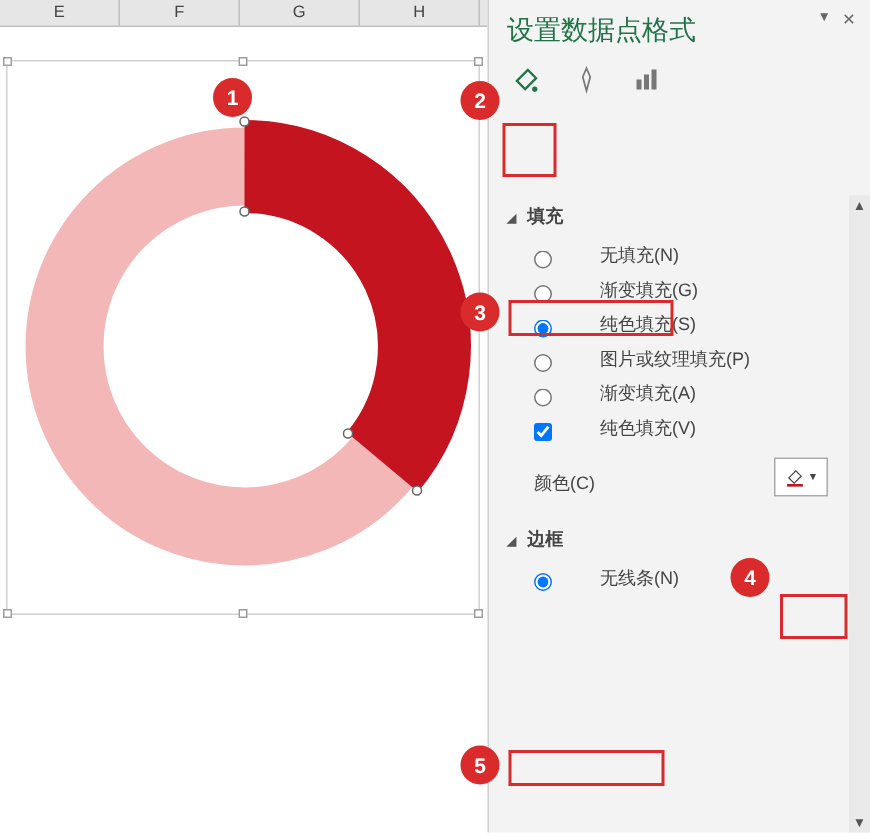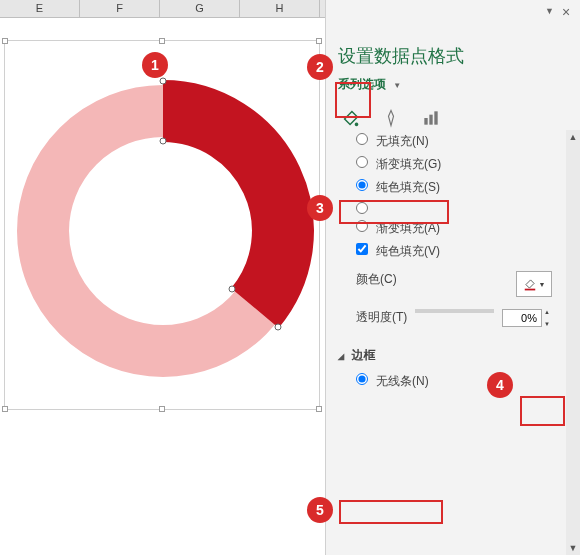--- a/index.html
+++ b/index.html
@@ -50,21 +50,20 @@
     position: absolute;
     left: 325px; top: 0;
     width: 255px; height: 555px;
     background: #f3f3f3;
     border-left: 1px solid #d0d0d0;
   }
   .pane-title {
     font-size: 18px;
     color: #217346;
     padding: 8px 12px 4px 12px;
-    margin-top: 36px;
   }
   .close-x {
     position: absolute;
     right: 6px; top: 4px;
     width: 16px; height: 16px;
     font-size: 14px;
     color: #666;
     text-align: center;
     cursor: pointer;
   }
@@ -113,32 +112,33 @@
   }
   .section-head {
     font-weight: bold;
     color: #444;
     padding: 6px 0 6px 0;
     font-size: 12px;
   }
   .section-caret { font-size: 8px; margin-right: 4px; color: #555;}
   .opt {
     display: flex;
-    align-items: flex-start;
+    align-items: flex-end;
     padding: 3px 0 3px 18px;
     color: #444;
     position: relative;
+    gap: 24px;
   }
   .opt input[type=radio], .opt input[type=checkbox] {
     margin: 0 8px 0 0;
     width: 12px; height: 12px;
   }
   .color-row, .trans-row {
     display: flex;
-    align-items: flex-start;
+    align-items: flex-end;
     padding: 8px 0 4px 18px;
     color: #444;
   }
   .color-btn {
     width: 36px; height: 26px;
     background: #fff;
     border: 1px solid #aaa;
     margin-left: auto;
     margin-right: 6px;
     display: flex;
@@ -225,24 +225,20 @@
       </g>
     </svg>
   </div>
 </div>
 
 <div class="right-pane">
   <div class="close-x">×</div>
   <div class="dd-x">▼</div>
   <div class="pane-title">设置数据点格式</div>
 
-  <div class="series-row">
-    <span>系列选项</span>
-    <span class="series-caret">▼</span>
-  </div>
 
   <div class="icon-row">
     <div class="tab-icon" style="color:#217346">
       <svg width="22" height="22" viewBox="0 0 24 24">
           <path d="M5 13 L13 5 L19 11 L11 19 Z" fill="none" stroke="#217346" stroke-width="1.6"></path>
           <path d="M18 17 a2 2 0 1 0 0.01 0" fill="#217346"></path>
         </svg>
     </div>
     <div class="tab-icon">
       <svg width="20" height="20" viewBox="0 0 24 24">
@@ -252,34 +248,39 @@
     <div class="tab-icon">
       <svg width="20" height="20" viewBox="0 0 24 24">
           <rect x="4" y="12" width="4" height="8" fill="#777"></rect>
           <rect x="10" y="8" width="4" height="12" fill="#777"></rect>
           <rect x="16" y="4" width="4" height="16" fill="#777"></rect>
         </svg>
     </div>
   </div>
 
   <div class="scroll-area">
+    <div class="section-head">
+      <span class="section-caret">◢</span>
+      <span>填充</span>
+    </div>
     <div class="opt">
         <input type="radio" name="fill" style="">
         <span>无填充(N)</span>
       </div>
     <div class="opt">
         <input type="radio" name="fill" style="">
         <span>渐变填充(G)</span>
       </div>
     <div class="opt">
         <input type="radio" name="fill" checked="" style="">
         <span>纯色填充(S)</span>
       </div>
     <div class="opt">
         <input type="radio" name="fill" style="">
+        <span>图片或纹理填充(P)</span>
       </div>
     <div class="opt">
         <input type="radio" name="fill" style="">
         <span>渐变填充(A)</span>
       </div>
     <div class="opt">
         <input type="checkbox" checked="" style="">
         <span>纯色填充(V)</span>
       </div>
 
@@ -287,29 +288,20 @@
       <span>颜色(C)</span>
       <div class="color-btn">
         <svg width="14" height="14" viewBox="0 0 24 24">
             <path d="M5 13 L13 5 L19 11 L11 19 Z" fill="none" stroke="#444" stroke-width="1.4"></path>
             <rect x="3" y="20" width="18" height="3" fill="#c31420"></rect>
           </svg>
         <span style="font-size:7px;color:#444">▼</span>
       </div>
     </div>
 
-    <div class="trans-row">
-      <span>透明度(T)</span>
-      <div class="trans-bar"></div>
-      <input class="trans-val" value="0%" style="">
-      <div class="spinner">
-          <span>▲</span>
-          <span>▼</span>
-        </div>
-    </div>
 
     <div class="section-head" style="margin-top:10px">
       <span class="section-caret">◢</span>
       <span>边框</span>
     </div>
     <div class="opt">
         <input type="radio" name="border" checked="" style="">
         <span>无线条(N)</span>
       </div>
   </div>

